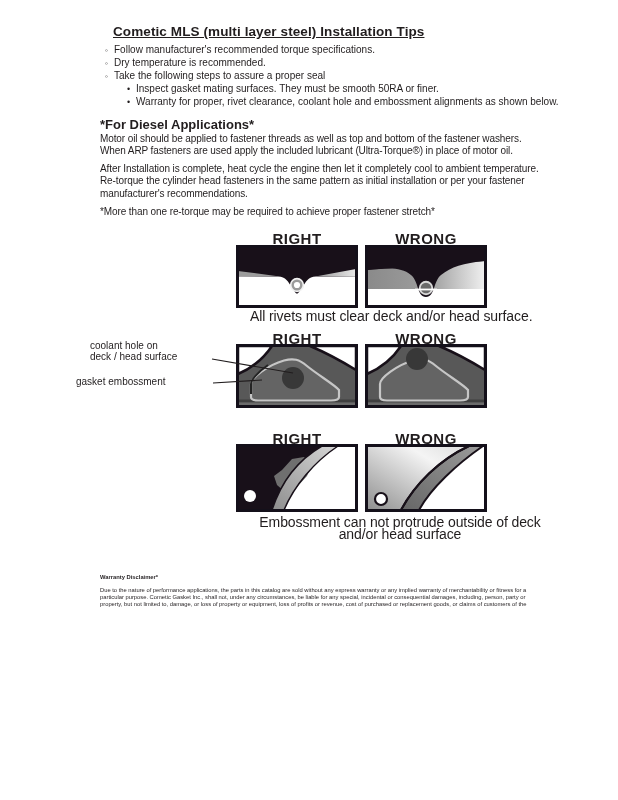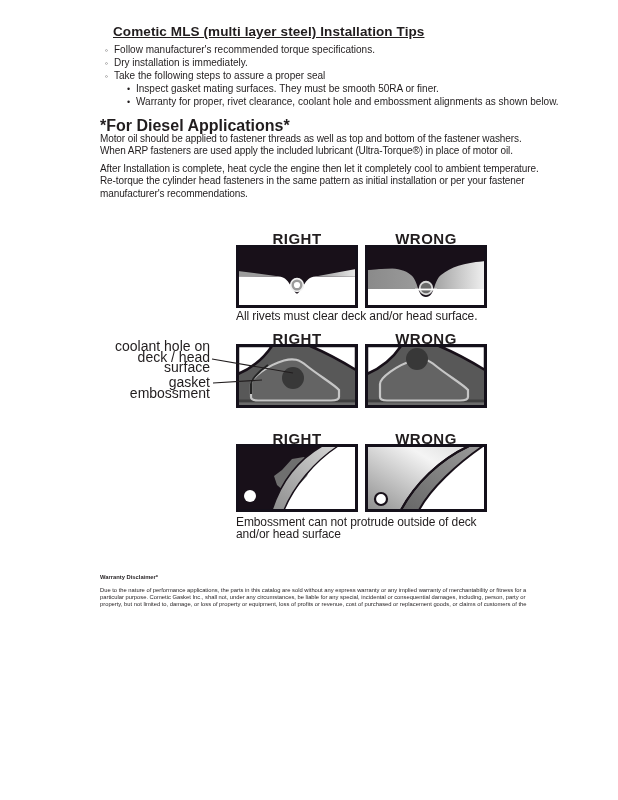--- a/index.html
+++ b/index.html
@@ -10,30 +10,30 @@
   .abs{position:absolute;}
   .doc-title{
     left:113px;top:24px;font-size:13.5px;font-weight:bold;
     text-decoration:underline;letter-spacing:.1px;
   }
   .tips{left:105px;top:44px;width:460px;font-size:10px;}
   .tip-line{display:flex;align-items:flex-start;line-height:12.6px;}
   .tip-line .b{width:9px;flex:none;font-size:8px;line-height:13px;}
   .sub{margin-left:22px;}
   .sub .b{font-size:9px;}
-  .diesel-h{left:100px;top:117px;font-size:16px;font-weight:bold;}
+  .diesel-h{left:100px;top:117px;font-size:13px;font-weight:bold;}
   .diesel-p{position:absolute;left:100px;width:442px;font-size:10px;line-height:12.4px;letter-spacing:-.1px;}
   .dp1{top:133px;}
   .dp2{top:163px;}
   .dp3{top:206px;}
   .dg-label{position:absolute;width:122px;text-align:center;font-size:15px;font-weight:bold;letter-spacing:.5px;}
   .dg-box{position:absolute;width:122px;}
   .dg-box svg{display:block;}
-  .dg-cap{position:absolute;left:236px;font-size:12px;line-height:11.5px;letter-spacing:-.1px;}
-  .side-label{position:absolute;text-align:right;font-size:14px;line-height:10.5px;width:120px;}
+  .dg-cap{position:absolute;left:250px;font-size:14px;line-height:11.5px;letter-spacing:-.1px;text-align:center;}
+  .side-label{position:absolute;text-align:left;font-size:10px;line-height:10.5px;width:120px;}
   .leaders{position:absolute;left:96px;top:336px;pointer-events:none;}
   .disc{left:100px;top:574px;width:433px;font-size:5.8px;line-height:6.9px;letter-spacing:0;color:#2a2628;}
   .disc p{margin:0 0 4.5px 0;}
   .disc .h{font-weight:bold;margin-bottom:6px;}
   .disc .tight{margin-bottom:0;}
   .footer-code{left:389px;top:760px;font-size:17px;letter-spacing:.3px;}
 </style>
 </head>
 <body>
 
@@ -41,39 +41,40 @@
 
   <div class="abs doc-title">Cometic MLS (multi layer steel) Installation Tips</div>
 
   <div class="abs tips">
     <div class="tip-line">
       <span class="b">◦</span>
       <span>Follow manufacturer's recommended torque specifications.</span>
     </div>
     <div class="tip-line">
       <span class="b">◦</span>
-      <span>Dry installation is immediately.</span>
+      <span>Dry temperature is recommended.</span>
     </div>
     <div class="tip-line">
       <span class="b">◦</span>
       <span>Take the following steps to assure a proper seal</span>
     </div>
     <div class="tip-line sub">
       <span class="b">•</span>
       <span>Inspect gasket mating surfaces.  They must be smooth 50RA or finer.</span>
     </div>
     <div class="tip-line sub">
       <span class="b">•</span>
       <span>Warranty for proper, rivet clearance, coolant hole and embossment alignments as shown below.</span>
     </div>
   </div>
 
   <div class="abs diesel-h">*For Diesel Applications*</div>
   <div class="diesel-p dp2">After Installation is complete, heat cycle the engine then let it completely cool to ambient temperature. Re-torque the cylinder head fasteners in the same pattern as initial installation or per your fastener manufacturer's recommendations.</div>
   <div class="diesel-p dp1">Motor oil should be applied to fastener threads as well as top and bottom of the fastener washers. When ARP fasteners are used apply the included lubricant (Ultra-Torque®) in place of motor oil.</div>
+  <div class="diesel-p dp3">*More than one re-torque may be required to achieve proper fastener stretch*</div>
 
   <div class="dg-label" style="left:236px;top:230px;">RIGHT</div>
   <div class="dg-label" style="left:365px;top:230px;">WRONG</div>
 
   <div class="dg-box" style="left:236px;top:245px;">
     <svg width="122" height="63" viewBox="0 0 122 63">
       <defs>
         <linearGradient id="g1r" x1="0" y1="0" x2="1" y2="0">
           <stop offset="0" stop-color="#9c9c9c"></stop>
             <stop offset="1" stop-color="#e9e9e9"></stop>
@@ -112,21 +113,21 @@
 
   <div class="dg-cap" style="top:311px;">All rivets must clear deck and/or head surface.</div>
 
   <div class="dg-label" style="left:236px;top:330px;">RIGHT</div>
   <div class="dg-label" style="left:365px;top:330px;">WRONG</div>
 
   <div class="side-label" style="left:90px;top:341px;">
     <div>coolant hole on</div>
     <div>deck / head surface</div>
   </div>
-  <div class="side-label" style="left:90px;top:377px;">gasket embossment</div>
+  <div class="side-label" style="left:76px;top:377px;">gasket embossment</div>
 
   <div class="dg-box" style="left:236px;top:344px;">
     <svg width="122" height="64" viewBox="0 0 122 64">
       <rect width="122" height="64" fill="#585858"></rect>
       <rect x="2" y="55.5" width="118" height="3" fill="#3f3f3f"></rect>
       <rect x="2" y="58.5" width="118" height="3.5" fill="#6b6b6b"></rect>
       <path d="M2,2 L36,2 C28,14 16,24 2,30 Z" fill="#ffffff" stroke="#181019" stroke-width="2.5"></path>
       <path d="M74,2 L120,2 L120,26 C102,15 86,7 74,2 Z" fill="#ffffff" stroke="#181019" stroke-width="2.5"></path>
       <path d="M15,53 L15,40 C15,34 32,21 48,16.5 C58,13.8 63,15.5 71,22 C82,31 99,41 103,46 L103,53 C103,55.5 100,56.5 95,56.5 L22,56.5 C17,56.5 15,55.5 15,53 Z" fill="#646464" stroke="#c6c6c6" stroke-width="2.2"></path>
       <path d="M15,50 L15,40 C15,36 22,28 32,21" stroke="#242424" stroke-width="2" fill="none"></path>

